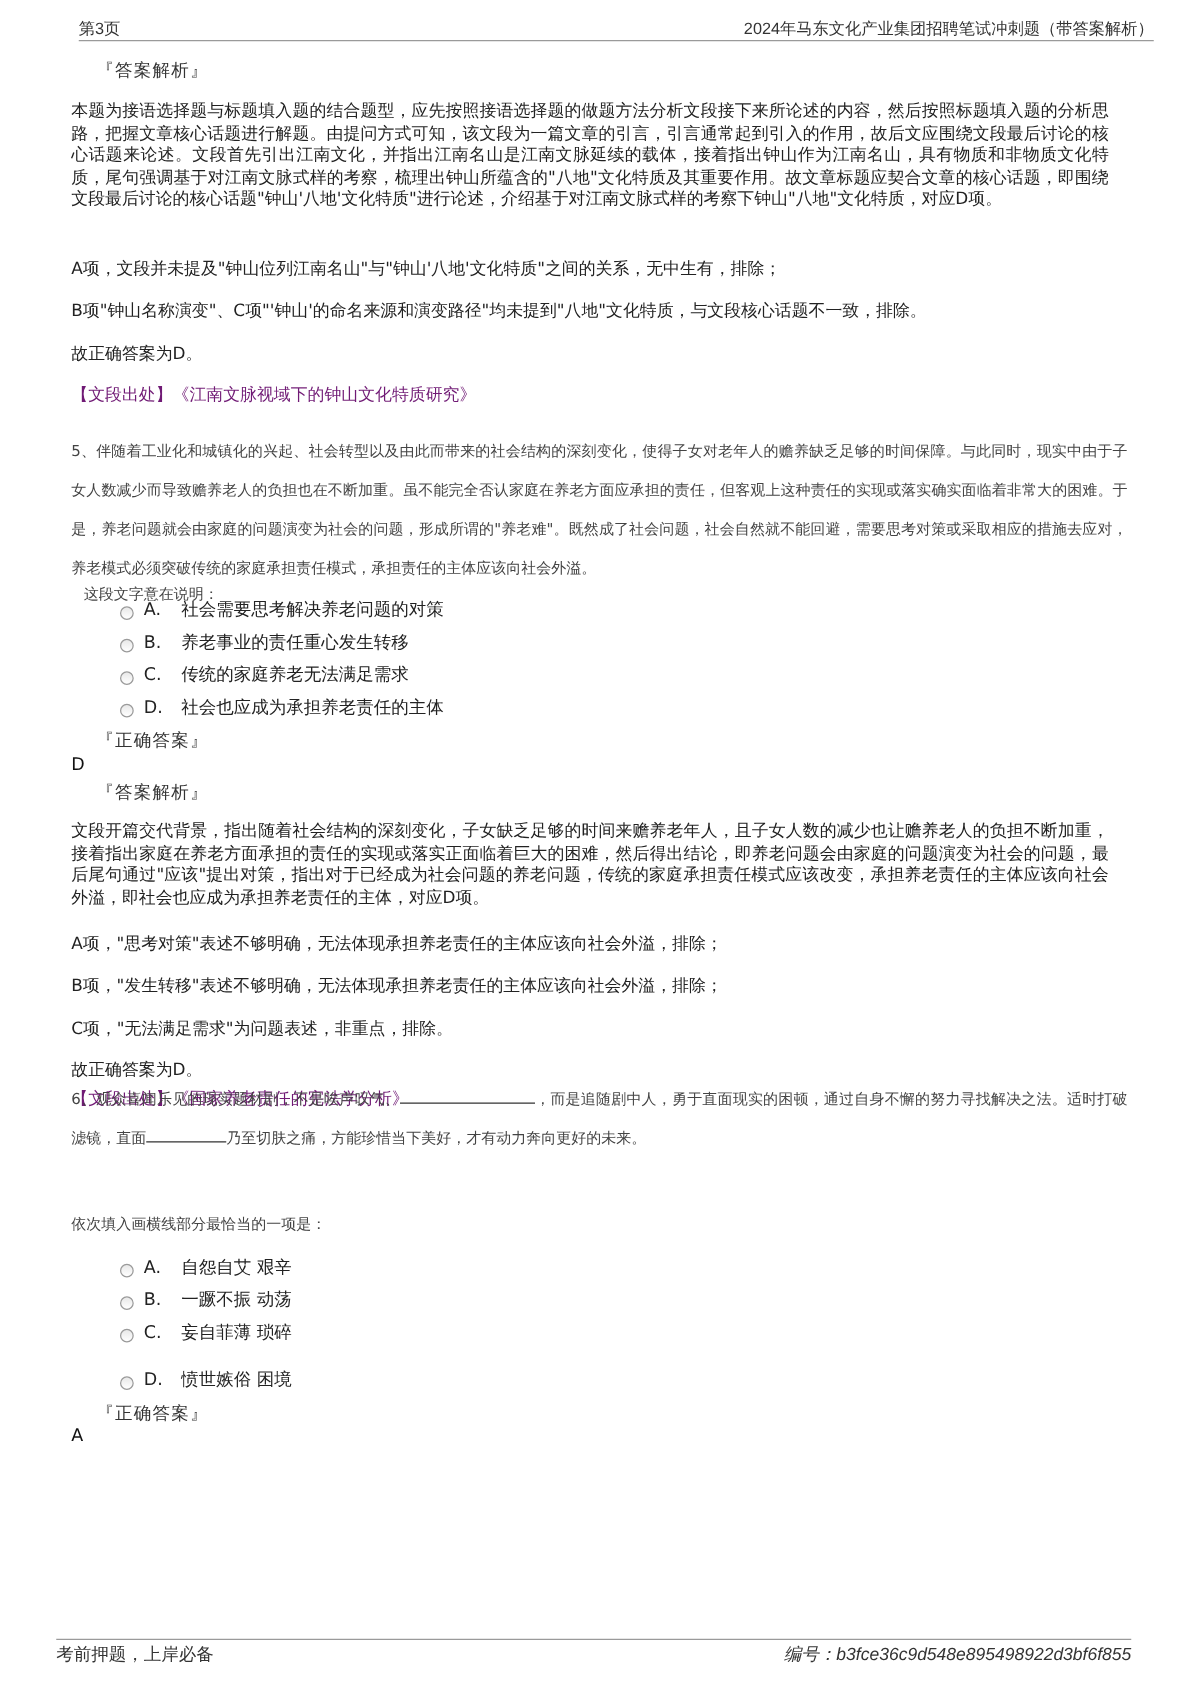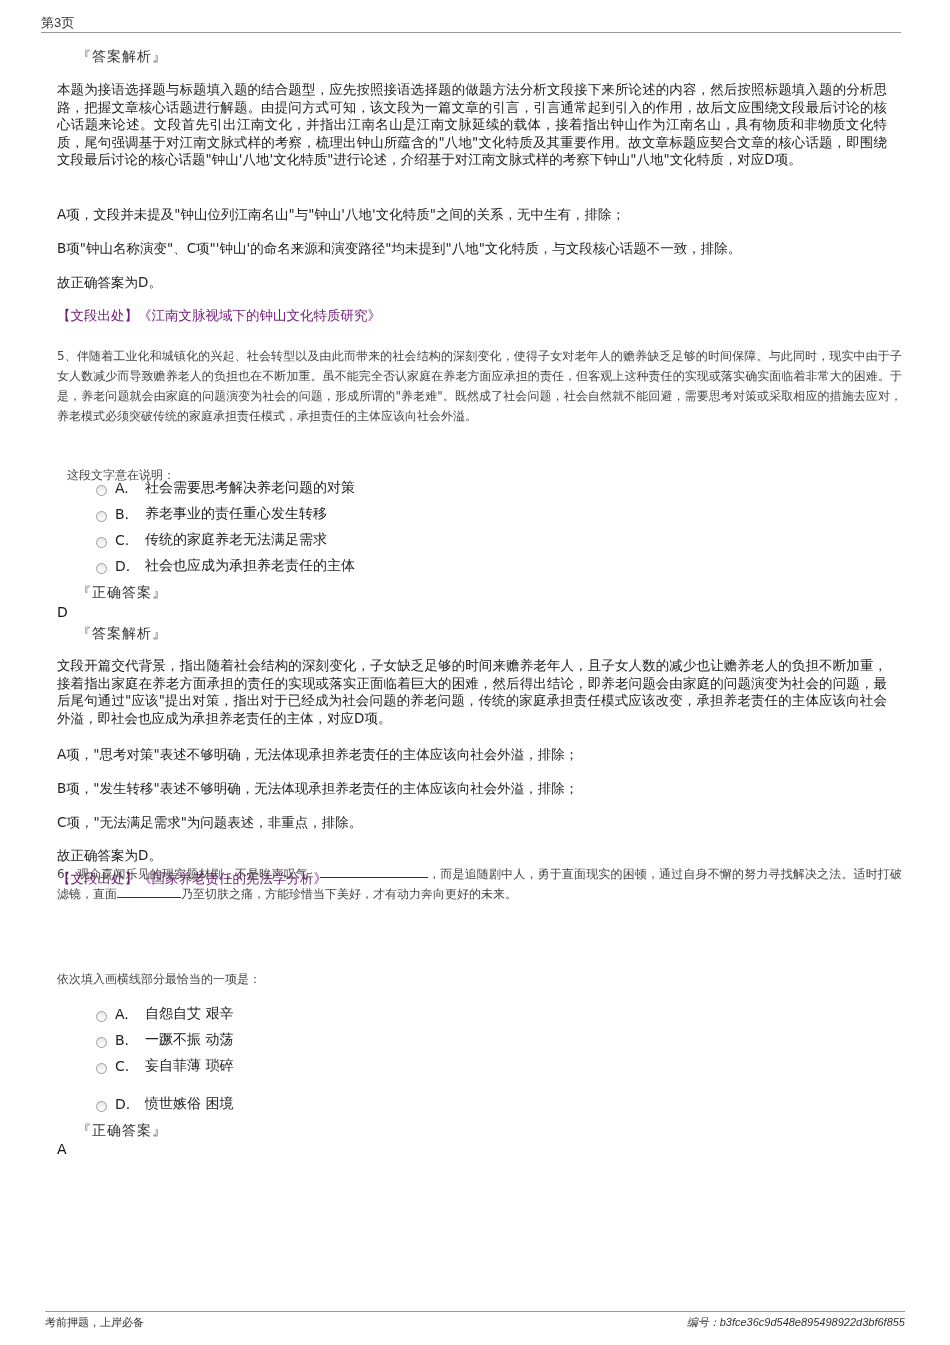--- a/index.html
+++ b/index.html
@@ -1,51 +1,52 @@
 <!DOCTYPE html>
 <html><head>
 <meta charset="utf-8">
 <style>
   html, body { margin: 0; padding: 0; background: #ffffff; }
   body { width: 950px; height: 1345px; position: relative; overflow: hidden;
          font-family: "DejaVu Sans", "Liberation Sans", sans-serif; color: #222; }
-  .header { position: absolute; left: 41px; top: 14px; width: 860px; height: 18px;
+  .header { position: absolute; left: 63px; top: 14px; width: 860px; height: 18px;
             border-bottom: 1px solid #9a9a9a; font-size: 13px; color: #333;
             font-family: "Liberation Sans", "DejaVu Sans", sans-serif; }
   .header .left { position: absolute; left: 0; top: 0; }
   .header .right { position: absolute; right: 0; top: 0; }
   .footer { position: absolute; left: 45px; top: 1311px; width: 860px; height: 20px;
-            border-top: 1px solid #9a9a9a; font-size: 11px; color: #333;
+            border-top: 1px solid #9a9a9a; font-size: 14px; color: #333;
             font-family: "Liberation Sans", "DejaVu Sans", sans-serif; }
   .footer .left { position: absolute; left: 0; top: 3px; }
   .footer .right { position: absolute; right: 0; top: 3px; font-style: italic; }
 
   .block { position: absolute; left: 57px; width: 830px; }
   .label { font-size: 14px; color: #333; position: absolute; left: 57px; letter-spacing: 1px; margin-left: 20px; }
   .para { font-size: 13.5px; line-height: 17.5px; color: #222; text-align: justify; }
   .line { position: absolute; left: 57px; font-size: 13.5px; color: #222; white-space: nowrap; }
   .src { position: absolute; left: 57px; font-size: 13.5px; color: #701a75; white-space: nowrap; }
 
-  .q { position: absolute; left: 57px; width: 845px; font-size: 12px; line-height: 20px; color: #444;
+  .q { position: absolute; left: 57px; width: 845px; font-size: 12px; line-height: 31px; color: #444;
        text-align: justify; }
   .prompt { position: absolute; left: 57px; font-size: 12px; color: #444; }
 
   .opt { position: absolute; left: 96px; font-size: 14px; color: #222; white-space: nowrap; display: flex; align-items: center; }
   .radio { width: 9px; height: 9px; border-radius: 50%; border: 1px solid #9a9a9a;
            background: linear-gradient(#e8e8e8, #ffffff); display: inline-block; margin-right: 8px; margin-top: 4px; }
   .opt .letter { width: 30px; display: inline-block; }
   .answer { position: absolute; left: 57px; font-size: 14px; color: #111; }
 
   .blank { display: inline-block; border-bottom: 1px solid #333; height: 13px; vertical-align: baseline; }
 </style>
 </head>
 <body>
 
 <div class="header">
   <span class="left">第3页</span>
+  <span class="right">2024年马东文化产业集团招聘笔试冲刺题（带答案解析）</span>
 </div>
 
 <div class="label" style="top:48px;">『答案解析』</div>
 <div class="block para" style="top:81px;">本题为接语选择题与标题填入题的结合题型，应先按照接语选择题的做题方法分析文段接下来所论述的内容，然后按照标题填入题的分析思路，把握文章核心话题进行解题。由提问方式可知，该文段为一篇文章的引言，引言通常起到引入的作用，故后文应围绕文段最后讨论的核心话题来论述。文段首先引出江南文化，并指出江南名山是江南文脉延续的载体，接着指出钟山作为江南名山，具有物质和非物质文化特质，尾句强调基于对江南文脉式样的考察，梳理出钟山所蕴含的"八地"文化特质及其重要作用。故文章标题应契合文章的核心话题，即围绕文段最后讨论的核心话题"钟山'八地'文化特质"进行论述，介绍基于对江南文脉式样的考察下钟山"八地"文化特质，对应D项。</div>
 <div class="line" style="top:206px;">A项，文段并未提及"钟山位列江南名山"与"钟山'八地'文化特质"之间的关系，无中生有，排除；</div>
 <div class="line" style="top:240px;">B项"钟山名称演变"、C项"'钟山'的命名来源和演变路径"均未提到"八地"文化特质，与文段核心话题不一致，排除。</div>
 <div class="line" style="top:274px;">故正确答案为D。</div>
 <div class="src" style="top:307px;">【文段出处】《江南文脉视域下的钟山文化特质研究》</div>
 
 <div class="q" style="top:346px;">

